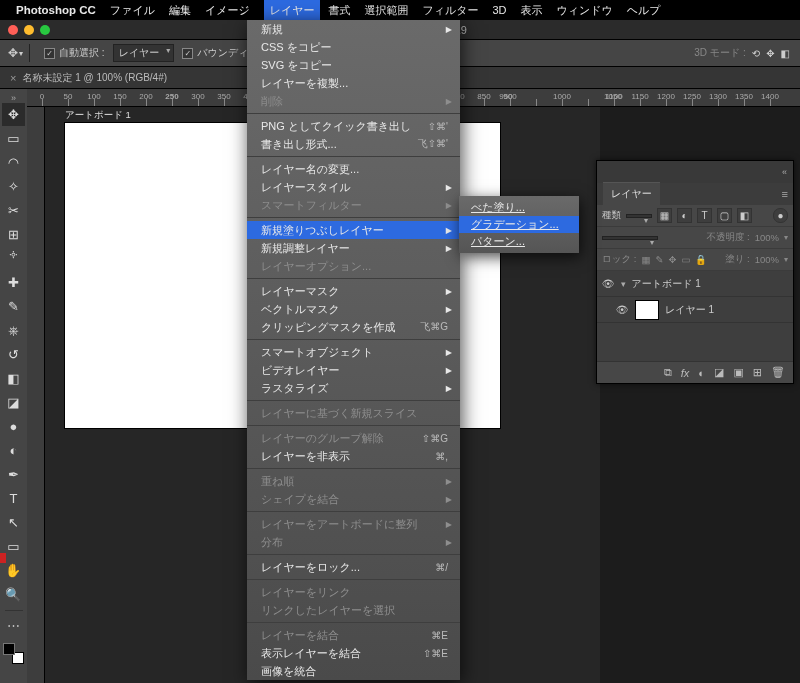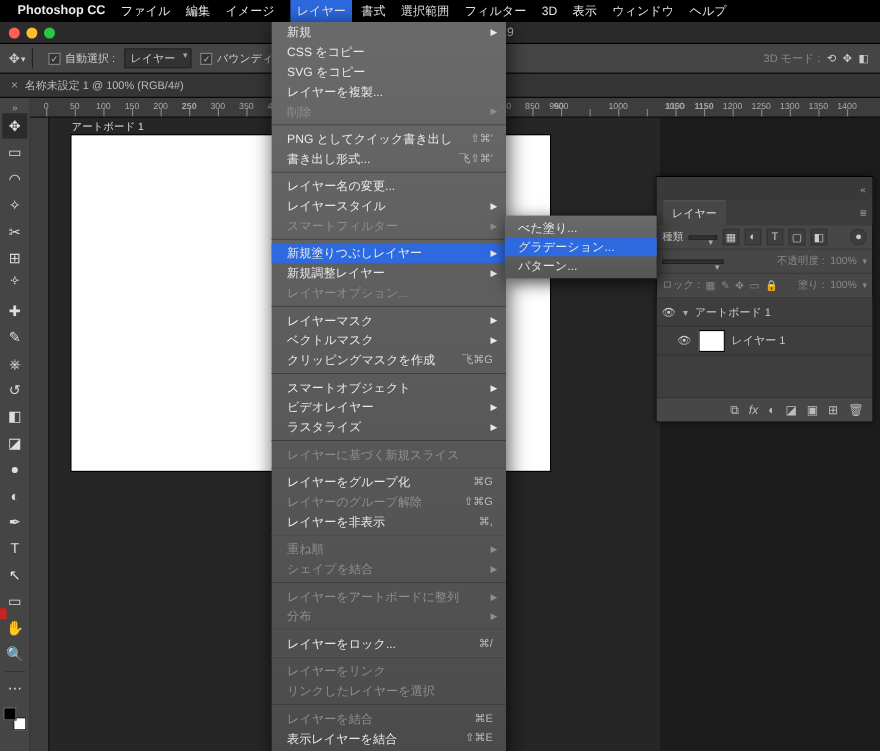--- a/index.html
+++ b/index.html
@@ -60,21 +60,21 @@
   .thumb { width:24px; height:20px; background:#fff; border:1px solid #000;}
   .panel .botbar { height:22px; display:flex; align-items:center; justify-content:flex-end; gap:9px; padding:0 8px; background:#474747; border-top:1px solid #333; color:#bbb; font-size:11px;}
   
   .dropdown { position:absolute; top:20px; left:247px; width:213px; background: linear-gradient(#6a6a6a,#4a4a4a); box-shadow: 2px 4px 18px rgba(0,0,0,.7); font-size:11px; color:#e8e8e8;}
   .dropdown .item { height:18px; display:flex; align-items:center; padding:0 28px 0 14px; position:relative; }
   .dropdown .item.dis { color:#8e8e8e; }
   .dropdown .item.hassub::after { content:"▶"; font-size:8px; position:absolute; right:8px; }
   .dropdown .item .sc { position:absolute; right:12px; font-size:10px; color:#bbb;}
   .dropdown .sep { height:1px; background:#7d7d7d; margin:3px 0; border-bottom:1px solid #3e3e3e;}
   .dropdown .item.hl { background:#2d6ae0; }
-  .submenu { position:absolute; left:459px; top:196px; width:138px; background: linear-gradient(#6a6a6a,#555); box-shadow: 2px 4px 14px rgba(0,0,0,.7); font-size:11px; color:#e8e8e8; padding:3px 0;}
+  .submenu { position:absolute; left:459px; top:196px; width:120px; background: linear-gradient(#6a6a6a,#555); box-shadow: 2px 4px 14px rgba(0,0,0,.7); font-size:11px; color:#e8e8e8; padding:3px 0;text-decoration:underline;}
   .submenu .item { height:17px; display:flex; align-items:center; padding:0 12px;}
   .submenu .item.hl { background:#2d6ae0; }
 </style>
 </head>
 <body>
 
 <div class="menubar">
   <span class="apple"></span>
   <span class="app">Photoshop CC</span>
   <span id="menubar-items"><span class="m">ファイル</span><span class="m">編集</span><span class="m">イメージ</span><span class="m sel">レイヤー</span><span class="m">書式</span><span class="m">選択範囲</span><span class="m">フィルター</span><span class="m">3D</span><span class="m">表示</span><span class="m">ウィンドウ</span><span class="m">ヘルプ</span></span>
@@ -162,21 +162,21 @@
     <div class="rlabel" style="left: 483px;">900</div>
     <div class="rtick" style="left: 509px; height: 7px;"></div>
     <div class="rlabel" style="left: 479px;">950</div>
     <div class="rtick" style="left: 535px; height: 7px;"></div>
     <div class="rlabel" style="left: 535px;">1000</div>
     <div class="rtick" style="left: 561px; height: 7px;"></div>
     <div class="rlabel" style="left: 586px;">1050</div>
     <div class="rtick" style="left: 587px; height: 7px;"></div>
     <div class="rlabel" style="left: 587px;">1100</div>
     <div class="rtick" style="left: 613px; height: 7px;"></div>
-    <div class="rlabel" style="left: 613px; font-weight: bold;">1150</div>
+    <div class="rlabel" style="left: 613px;">1150</div>
     <div class="rtick" style="left: 639px; height: 7px;"></div>
     <div class="rlabel" style="left: 639px;">1200</div>
     <div class="rtick" style="left: 665px; height: 7px;"></div>
     <div class="rlabel" style="left: 665px;">1250</div>
     <div class="rtick" style="left: 691px; height: 7px;"></div>
     <div class="rlabel" style="left: 691px;">1300</div>
     <div class="rtick" style="left: 717px; height: 7px;"></div>
     <div class="rlabel" style="left: 717px;">1350</div>
     <div class="rtick" style="left: 743px; height: 7px;"></div>
     <div class="rlabel" style="left: 743px;">1400</div>
@@ -303,21 +303,20 @@
     <div class="item hassub">レイヤーマスク</div>
     <div class="item hassub">ベクトルマスク</div>
     <div class="item">クリッピングマスクを作成<span class="sc">飞⌘G</span></div>
     <div class="sep"></div>
     <div class="item hassub">スマートオブジェクト</div>
     <div class="item hassub">ビデオレイヤー</div>
     <div class="item hassub">ラスタライズ</div>
     <div class="sep"></div>
     <div class="item dis">レイヤーに基づく新規スライス</div>
     <div class="sep"></div>
-    <div class="item">レイヤーをグループ化<span class="sc">⌘G</span></div>
     <div class="item dis">レイヤーのグループ解除<span class="sc">⇧⌘G</span></div>
     <div class="item">レイヤーを非表示<span class="sc">⌘, </span></div>
     <div class="sep"></div>
     <div class="item dis hassub">重ね順</div>
     <div class="item dis hassub">シェイプを結合</div>
     <div class="sep"></div>
     <div class="item dis hassub">レイヤーをアートボードに整列</div>
     <div class="item dis hassub">分布</div>
     <div class="sep"></div>
     <div class="item">レイヤーをロック...<span class="sc">⌘/</span></div>

